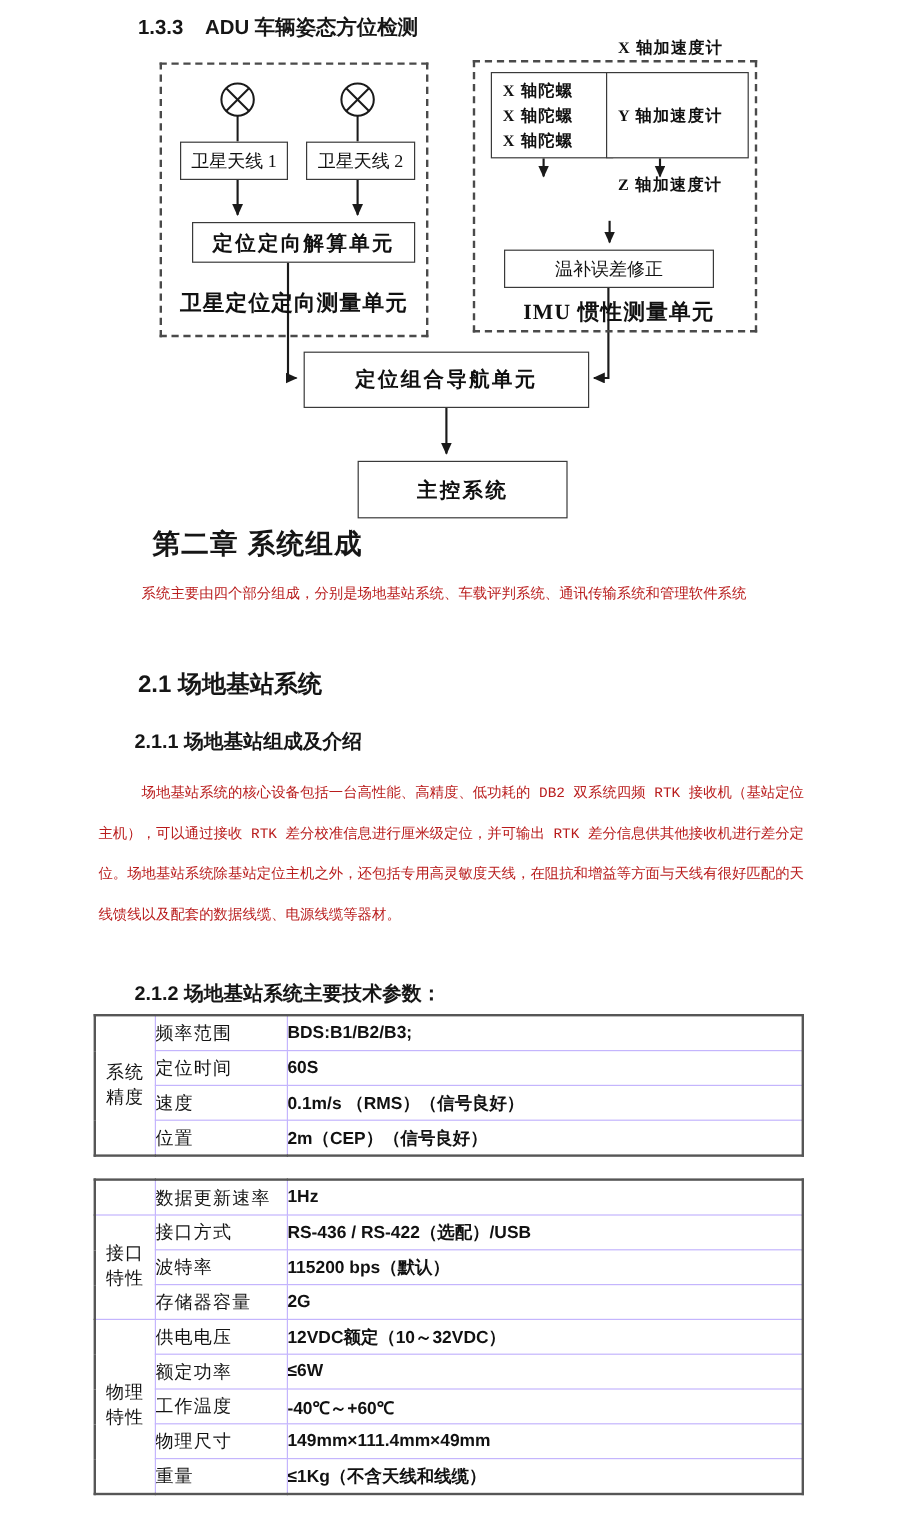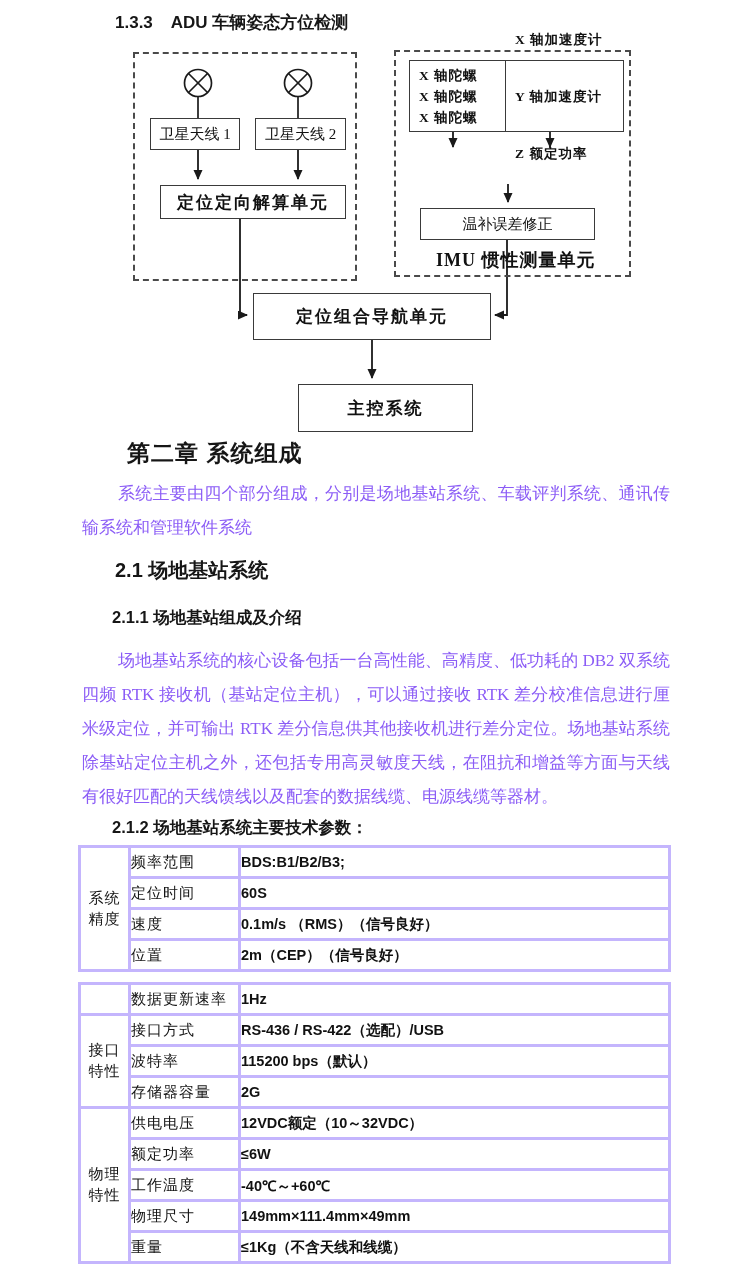--- a/index.html
+++ b/index.html
@@ -13,22 +13,22 @@
   
   .h-sans { font-family:"Liberation Sans", sans-serif; font-weight:bold; color:#161616; }
   .h133 { font-size:17px; }
   .h133 .num { margin-right:18px; }
   .h-chapter { font-size:23px; letter-spacing:1px; }
   .h-21 { font-size:20px; }
   .h-sub { font-size:16.5px; }
 
   
   .para {
-    font-size:17px; line-height:34px; text-align:justify;
-    text-indent:36px; color:#8b5cf6;
+    font-size:12px; line-height:34px; text-align:justify;
+    text-indent:36px; color:#b91c1c;
   }
 
   
   .dashed-box { position:absolute; border:2px dashed #4a4a4a; background:transparent; }
   .dbox {
     position:absolute; border:1.6px solid #3a3a3a; background:#fff;
     display:flex; align-items:center; justify-content:center;
     font-weight:400; font-size:15px; color:#111;
   }
   .dbox.big { font-size:17px; font-weight:700; letter-spacing:2px; }
@@ -38,21 +38,21 @@
   }
   .grp-label { position:absolute; font-weight:700; font-size:18px; letter-spacing:1px; color:#111; }
   svg.lines { position:absolute; left:0; top:0; pointer-events:none; }
 
   
   table.spec {
     position:absolute; border-collapse:collapse; table-layout:fixed;
     width:590px; font-size:15px; color:#141414;
     border:2px solid #565656; background:#fff;
   }
-  table.spec td { border:3px solid #c4b5fd; height:28px; padding:0; overflow:hidden;margin-left:44px; }
+  table.spec td { border:1px solid #c4b5fd; height:28px; padding:0; overflow:hidden;margin-left:44px; }
   td.gcell { text-align:center; white-space:pre-line; line-height:21px; font-size:15px; letter-spacing:1px;font-family:Liberation Serif, serif; }
   td.lcell { padding-left:10px; letter-spacing:1px; }
   td.vcell {
     padding-left:12px; font-family:"Liberation Sans", sans-serif;
     font-weight:600; font-size:14.5px; color:#111;
   }
 </style>
 </head>
 <body>
 
@@ -99,31 +99,32 @@
     <div class="dashed-box" style="left:133px; top:52px; width:220px; height:225px;"></div>
     <div class="dbox" style="left:150px; top:118px; width:88px; height:30px;">
       <span>卫星天线 1</span>
     </div>
     <div class="dbox" style="left:255px; top:118px; width:89px; height:30px;">
       <span>卫星天线 2</span>
     </div>
     <div class="dbox big" style="left:160px; top:185px; width:184px; height:32px;">
       <span>定位定向解算单元</span>
     </div>
+    <div class="grp-label" style="left:150px; top:240px;">卫星定位定向测量单元</div>
 
     <div class="dashed-box" style="left:394px; top:50px; width:233px; height:223px;"></div>
     <div class="dbox sensor" style="left:409px; top:60px; width:91px; height:70px;">
       <span>X 轴陀螺</span>
       <span>X 轴陀螺</span>
       <span>X 轴陀螺</span>
     </div>
     <div class="dbox sensor" style="left:505px; top:60px; width:108px; height:70px;gap:36px;">
       <span>X 轴加速度计</span>
       <span>Y 轴加速度计</span>
-      <span>Z 额定功率</span>
+      <span>Z 轴加速度计</span>
     </div>
     <div class="dbox" style="left:420px; top:208px; width:173px; height:30px;">
       <span>温补误差修正</span>
     </div>
     <div class="grp-label" style="left:436px; top:248px;">IMU 惯性测量单元</div>
 
     <div class="dbox big" style="left:298px; top:384px; width:173px; height:46px;">
       <span>主控系统</span>
     </div>
     <div class="dbox big" style="left:253px; top:293px; width:236px; height:45px;">
@@ -132,21 +133,21 @@
   </div>
 
   <div class="abs h-sans h-chapter" style="left:127px; top:438px;">第二章 系统组成</div>
 
   <div class="abs para" style="left:82px; top:477px; width:588px;">系统主要由四个部分组成，分别是场地基站系统、车载评判系统、通讯传输系统和管理软件系统</div>
 
   <div class="abs h-sans h-21" style="left:115px; top:557px;">2.1 场地基站系统</div>
 
   <div class="abs h-sans h-sub" style="left:112px; top:607px;">2.1.1 场地基站组成及介绍</div>
 
-  <div class="abs para" style="left:82px; top:644px; width:588px;">场地基站系统的核心设备包括一台高性能、高精度、低功耗的 DB2 双系统四频 RTK 接收机（基站定位主机），可以通过接收 RTK 差分校准信息进行厘米级定位，并可输出 RTK 差分信息供其他接收机进行差分定位。场地基站系统除基站定位主机之外，还包括专用高灵敏度天线，在阻抗和增益等方面与天线有很好匹配的天线馈线以及配套的数据线缆、电源线缆等器材。</div>
+  <div class="abs para" style="left:82px; top:644px; width:588px;font-family:Liberation Mono, monospace;">场地基站系统的核心设备包括一台高性能、高精度、低功耗的 DB2 双系统四频 RTK 接收机（基站定位主机），可以通过接收 RTK 差分校准信息进行厘米级定位，并可输出 RTK 差分信息供其他接收机进行差分定位。场地基站系统除基站定位主机之外，还包括专用高灵敏度天线，在阻抗和增益等方面与天线有很好匹配的天线馈线以及配套的数据线缆、电源线缆等器材。</div>
 
   <div class="abs h-sans h-sub" style="left:112px; top:817px;">2.1.2 场地基站系统主要技术参数：</div>
 
   <table class="spec" style="left:78px; top:845px;">
     <colgroup>
         <col style="width:50px">
         <col style="width:110px">
         <col style="width:430px">
       </colgroup>
     <tbody>

